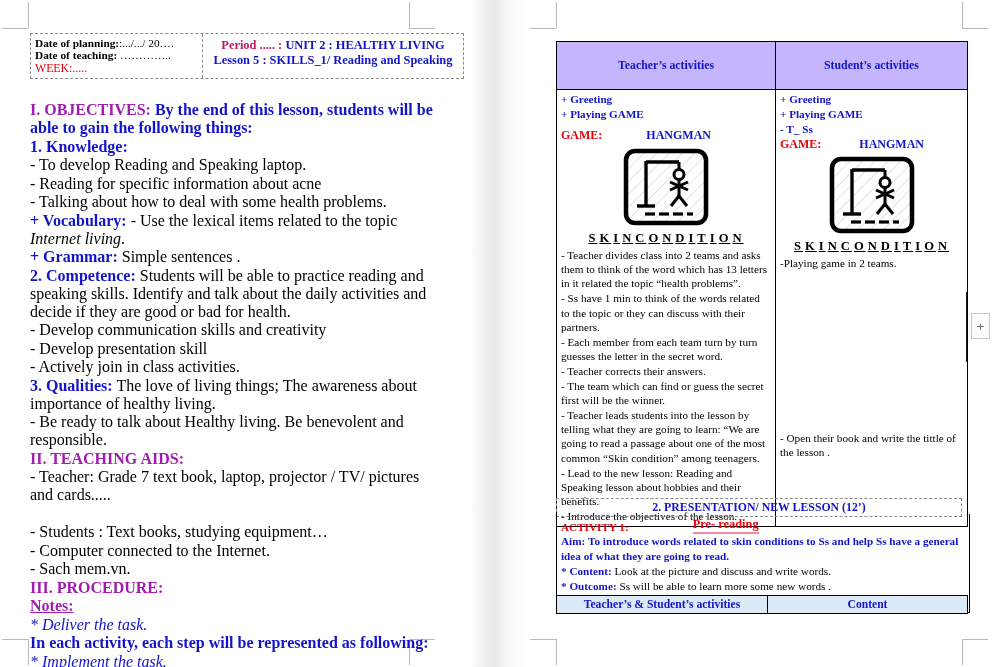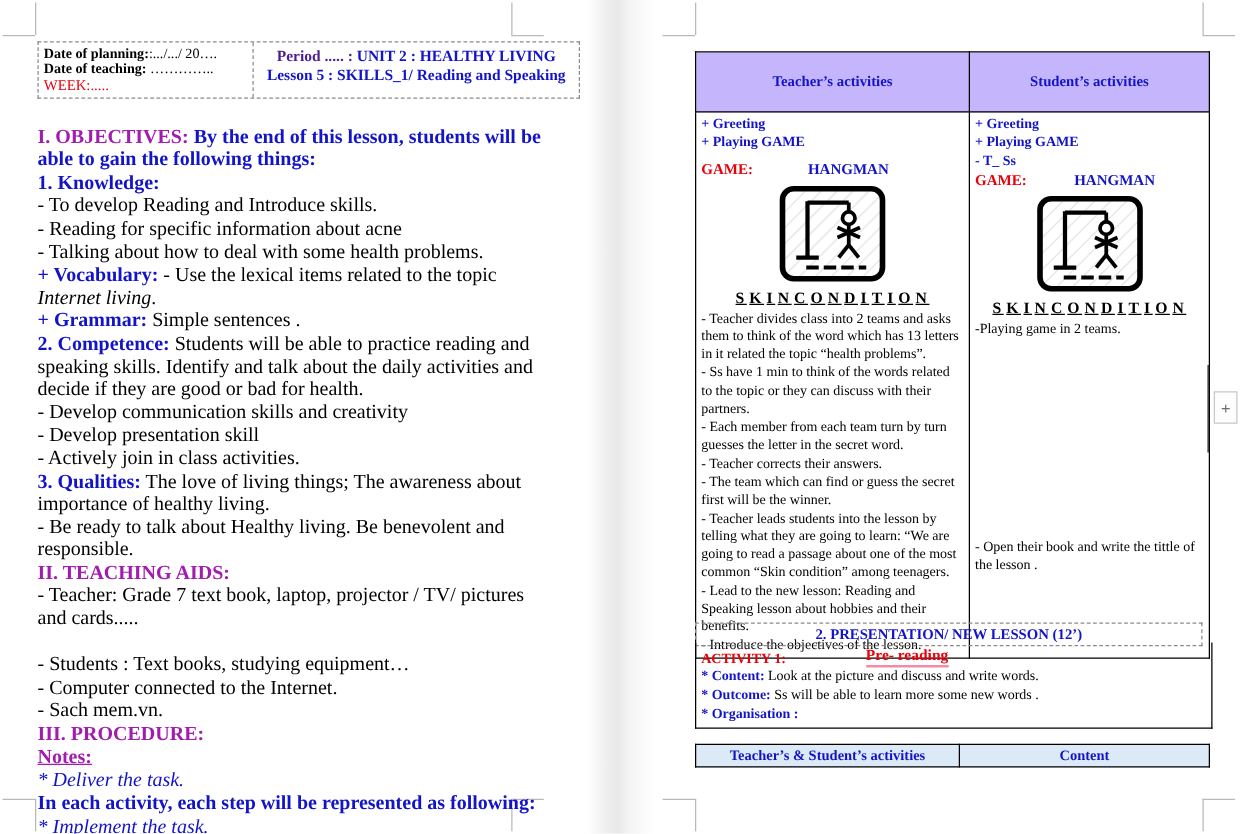--- a/index.html
+++ b/index.html
@@ -26,21 +26,21 @@
   #hdr-table{position:absolute;left:30px;top:33px;width:432px;
      border-top:1px dashed #8a8a8a;border-bottom:1px dashed #8a8a8a;
      border-left:1px dashed #8a8a8a;border-right:1px dashed #8a8a8a;
      display:flex;}
   #hdr-left{width:163px;border-right:1px dashed #8a8a8a;padding:3px 4px 2px 4px;}
   #hdr-right{flex:1;padding:4px 4px 2px 4px;text-align:center;}
   .dop{font-weight:bold;font-size:11.3px;}
   .dop .lt{font-weight:normal;}
   .wk{color:#e8000a;font-weight:normal;font-size:11.8px;}
   .per{font-size:12.4px;font-weight:bold;}
-  .per .r{color:#4c1d95;}
+  .per .r{color:#be185d;}
   .per .b{color:#1314c8;}
   .les{font-size:12.4px;font-weight:bold;color:#1314c8;}
 
   .body-text{position:absolute;left:30px;top:101px;width:410px;}
   .r{color:#a21caf;}
   .b{color:#1314c8;}
   .bold{font-weight:bold;}
   .ital{font-style:italic;}
   p.l{margin:0 0 0.5px 0;}
   .pink-u{border-bottom:2px solid #f28ba8;}
@@ -129,21 +129,21 @@
     </div>
   </div>
 
   <div class="body-text">
 
     <p class="l">
       <span class="r bold">I. OBJECTIVES:</span>
       <span class="b bold">By the end of this lesson, students will be able to gain the following things:</span>
     </p>
     <p class="l b bold">1. Knowledge:</p>
-    <p class="l">- To develop Reading and Introduce skills.</p>
+    <p class="l">- To develop Reading and Speaking laptop.</p>
     <p class="l">- Reading for specific information about acne</p>
     <p class="l">- Talking about how to deal with some health problems.</p>
     <p class="l">
       <span class="b bold">+ Vocabulary:</span>
       <span>- Use the lexical items related to the topic </span><span class="ital">Internet living</span><span>.</span>
     </p>
     <p class="l">
       <span class="b bold">+ Grammar:</span>
       <span>Simple sentences .</span>
     </p>
@@ -295,20 +295,24 @@
 </tbody>
   </table>
 
 <div id="banner2">2. PRESENTATION/ NEW LESSON (12’)</div>
 <div id="act1box">
   <div id="act1head">
     <span class="a1">ACTIVITY 1:</span>
     <span class="pre pink-u">Pre- reading</span>
   </div>
   <p class="l">
+    <span class="b bold">Aim:</span>
+    <span class="b bold">To introduce words related to skin conditions to Ss and help Ss have a general idea of what they are going to read.</span>
+  </p>
+  <p class="l">
     <span class="b bold">* Content:</span>
     <span>Look at the picture and discuss and write words.</span>
   </p>
   <p class="l">
     <span class="b bold">* Outcome:</span>
     <span>Ss will be able to learn more some new words .</span>
   </p>
   <p class="l b bold">* Organisation :</p>
 </div>
 

